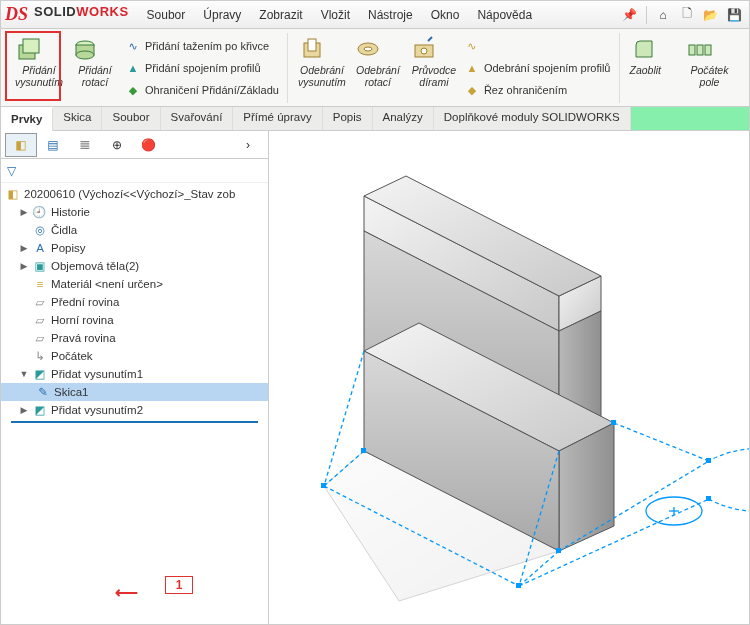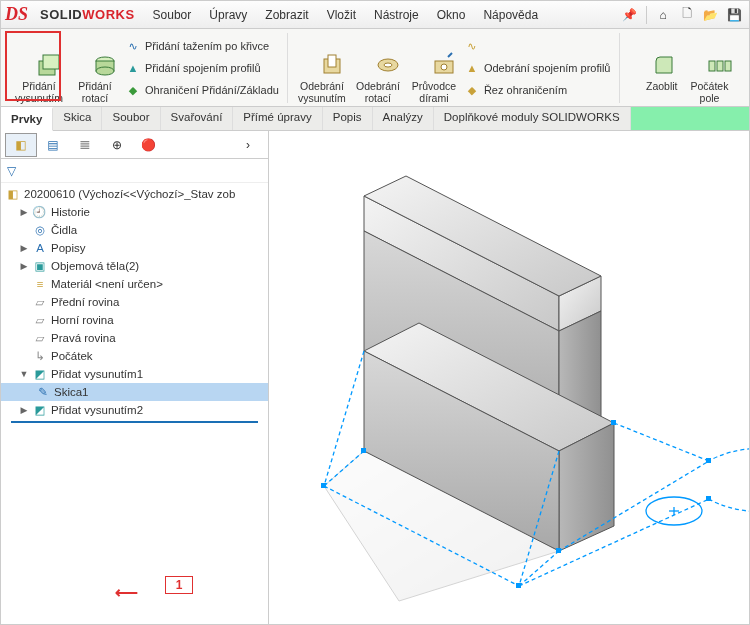--- a/index.html
+++ b/index.html
@@ -1,33 +1,33 @@
 <!DOCTYPE html>
 <html><head>
 <meta charset="utf-8">
 <style>
   * { box-sizing: border-box; margin: 0; padding: 0; }
   body { font-family: "Segoe UI", Arial, sans-serif; font-size: 12px; color: #333; background: #fff; width: 750px; height: 625px; overflow: hidden; border: 1px solid #ccc; }
 
   
   .titlebar { height: 28px; background: linear-gradient(#fdfdfd,#eee); border-bottom: 1px solid #ccc; display: flex; align-items: center; padding: 0 4px; gap: 4px; }
-  .logo { display: flex; align-items: center; gap: 12px; margin-right: 8px; }
+  .logo { display: flex; align-items: flex-start; gap: 6px; margin-right: 8px; }
   .logo-s { color: #d9242c; font-style: italic; font-weight: bold; font-size: 18px; font-family: Georgia, serif; }
   .logo-text { font-weight: bold; font-size: 13px; letter-spacing: 0.5px; }
   .logo-text b { color: #d9242c; }
   .menubar { display: flex; gap: 6px; }
   .menubar span { padding: 4px 6px; cursor: default; }
   .titlebar-right { margin-left: auto; display: flex; gap: 4px; align-items: center; }
   .titlebar-right span { width: 20px; height: 20px; display: flex; align-items: center; justify-content: center; border: 1px solid transparent; }
   .divider-v { width: 1px; height: 18px; background: #ccc; margin: 0 2px; }
 
   
   .ribbon { background: #f7f7f5; border-bottom: 1px solid #ccc; padding: 4px 4px 0 4px; display: flex; gap: 0; height: 78px; position: relative; }
   .ribbon-group { display: flex; border-right: 1px solid #ddd; padding: 0 6px; height: 70px; }
-  .big-btn { display: flex; flex-direction: column; align-items: flex-end; justify-content: flex-start; padding: 18px 4px; width: 56px; text-align: center; line-height: 1.1; cursor: default; }
+  .big-btn { display: flex; flex-direction: column; align-items: flex-start; justify-content: flex-start; padding: 2px 4px; width: 56px; text-align: center; line-height: 1.1; cursor: default; font-style: italic; }
   .big-btn .icon { width: 28px; height: 28px; margin-bottom: 2px; display: flex; align-items: center; justify-content: center; }
   .big-btn .lbl { font-size: 10.5px; }
   .small-btns { display: flex; flex-direction: column; justify-content: center; gap: 4px; }
   .small-btn { display: flex; align-items: center; gap: 4px; font-size: 11px; padding: 1px 2px; cursor: default; }
   .small-btn .icon { width: 16px; height: 16px; display: flex; align-items: center; justify-content: center; }
   .highlight-box { position: absolute; border: 2px solid #e03030; pointer-events: none; }
 
   
   .tabs { background: #86efac; border-bottom: 1px solid #ccc; display: flex; height: 24px; }
   .tab { padding: 4px 10px; font-size: 11.5px; border-right: 1px solid #ddd; background: #ececea; cursor: default; }

